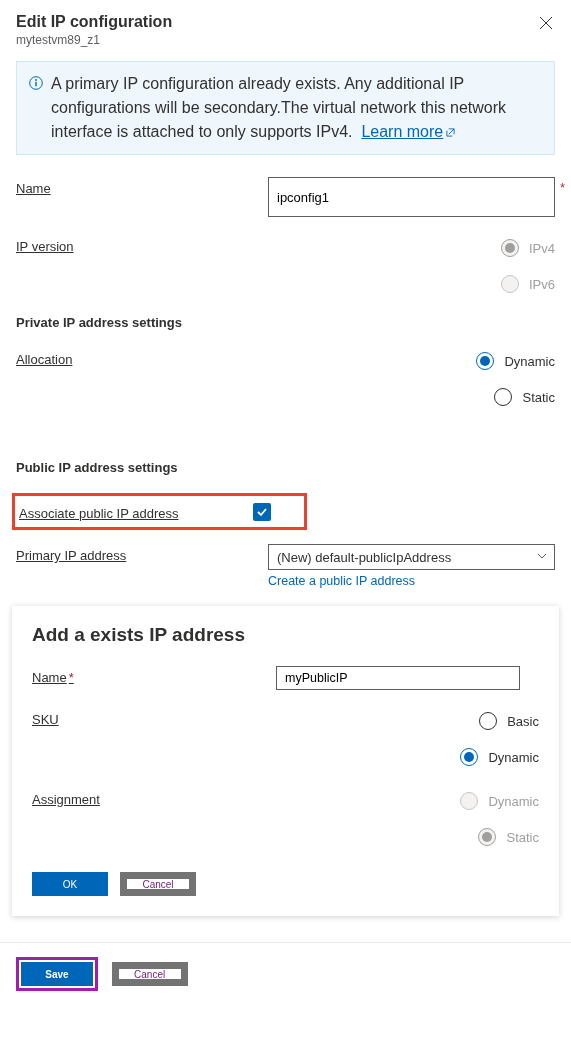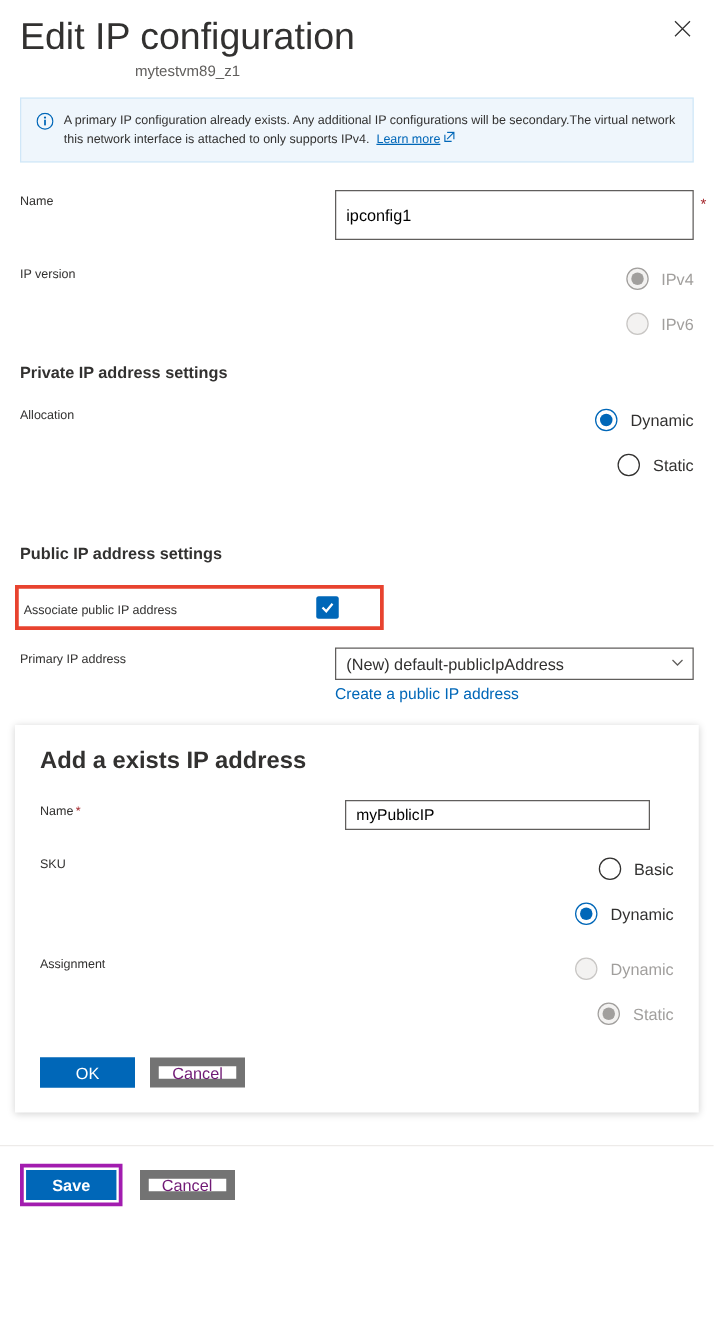--- a/index.html
+++ b/index.html
@@ -6,42 +6,42 @@
   html, body {
     margin: 0; padding: 0;
     font-family: "Segoe UI", Arial, sans-serif;
     font-size: 13px;
     color: #323130;
     background: #fff;
     width: 571px;
   }
   .pane { padding: 12px 16px 18px 16px; }
   .header-row { display: flex; align-items: flex-start; justify-content: space-between; }
-  .title { font-size: 30px; font-weight: 400; line-height: 1.2; margin: 0; }
-  .subtitle { font-size: 12px; color: #605e5c; margin-top: 2px; text-align: center; }
+  .title { font-size: 16px; font-weight: 700; line-height: 1.2; margin: 0; }
+  .subtitle { font-size: 12px; color: #605e5c; margin-top: 2px; }
   .close-btn { background: none; border: none; cursor: pointer; padding: 4px; margin-right: -2px; }
   .close-btn svg { stroke: #333; }
 
   .info-box {
     display: flex; gap: 8px;
     background: #eff6fc;
     border: 1px solid #d0e7f8;
     padding: 10px 12px;
     margin-top: 14px;
-    font-size: 10px;
+    font-size: 16px;
     line-height: 1.5;
     color: #323130;
   }
   .info-icon { flex: 0 0 auto; margin-top: 1px; }
   .info-text a { color: #0067b8; text-decoration: underline; }
 
   .form { margin-top: 22px; }
   .row { display: flex; align-items: flex-start; margin-bottom: 18px; }
   .row.tight { margin-bottom: 10px; }
-  .label-col { flex: 0 0 252px; padding-top: 4px; font-size: 10px; color: #323130; }
+  .label-col { flex: 0 0 252px; padding-top: 4px; font-size: 13px; color: #323130; text-decoration: underline; }
   .control-col { flex: 1 1 auto; position: relative; }
   .req-star { color: #a4262c; position: absolute; right: -10px; top: 4px; font-size: 12px; }
   input[type=text] {
     width: 100%; height: 40px;
     border: 1px solid #605e5c; padding: 2px 8px;
     font-size: 13px; font-family: inherit;
   }
   input[type=text].small { height: 24px; font-size: 12.5px; }
 
   .radio-line { display: flex; align-items: center; gap: 10px; height: 26px; color: #605e5c; justify-content: flex-end; }
@@ -93,21 +93,21 @@
     margin: 18px -4px 0 -4px;
     padding: 18px 20px 20px 20px;
     box-shadow: 0 1px 6px rgba(0,0,0,0.18);
     background: #fff;
   }
   .popup-title { font-size: 19px; font-weight: 600; margin: 0 0 20px 0; }
   .popup .label-col { flex-basis: 244px; }
   .req-inline { color: #a4262c; margin-left: 2px; }
   .btn-row { display: flex; gap: 12px; margin-top: 22px; }
   .btn {
-    min-width: 76px; height: 24px; font-size: 13px;
+    min-width: 76px; height: 24px; font-size: 10px;
     display: inline-flex; align-items: center; justify-content: center;
     cursor: pointer; font-family: inherit;
   }
   .btn.primary { background: #0067b8; color: #fff; border: 1px solid #0067b8; }
   .btn.secondary { background: #fff; color: #701a75; border: 7px solid #737373; }
 
   .footer-sep { border: none; border-top: 1px solid #edebe9; margin: 26px -16px 14px -16px; }
   .save-highlight {
     display: inline-block;
     border: 3px solid #a21caf;

